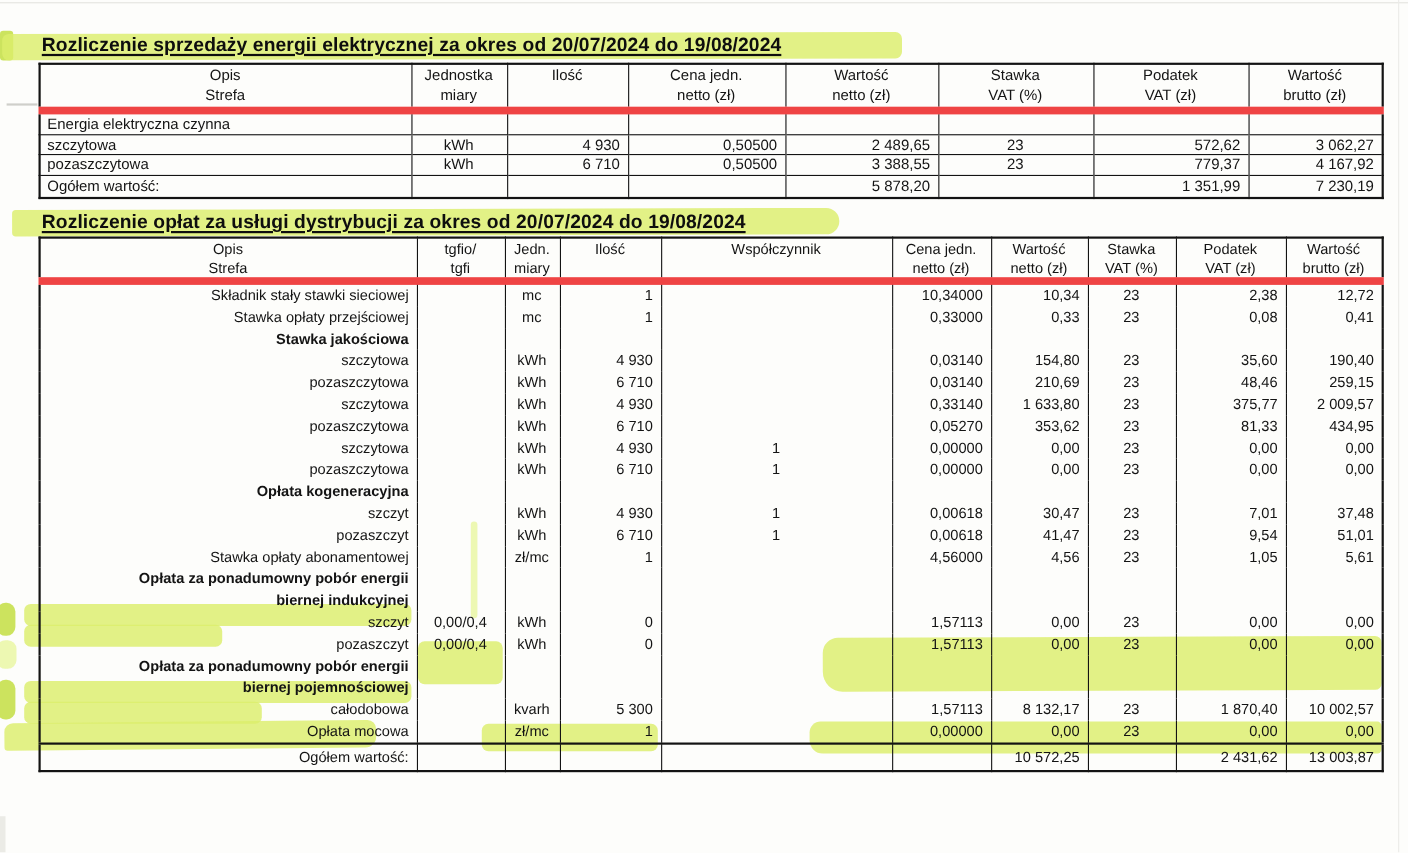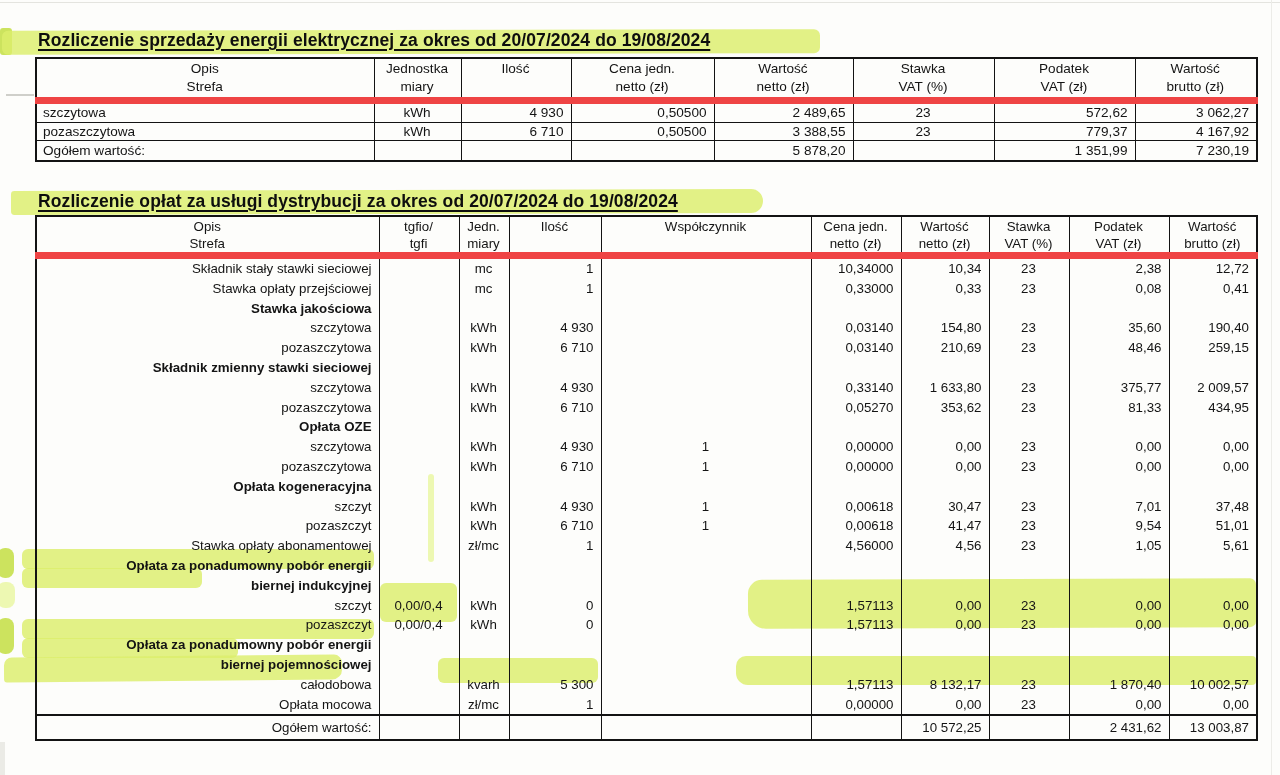--- a/index.html
+++ b/index.html
@@ -120,20 +120,30 @@
 netto (zł)</th>
         <th>Stawka
 VAT (%)</th>
         <th>Podatek
 VAT (zł)</th>
         <th>Wartość
 brutto (zł)</th>
       </tr>
     </thead>
     <tbody>
+      <tr class="row-section">
+        <td>Energia elektryczna czynna</td>
+        <td></td>
+        <td></td>
+        <td></td>
+        <td></td>
+        <td></td>
+        <td></td>
+        <td></td>
+      </tr>
       <tr class="row-data">
         <td>szczytowa</td>
         <td>kWh</td>
         <td>4 930</td>
         <td>0,50500</td>
         <td>2 489,65</td>
         <td>23</td>
         <td>572,62</td>
         <td>3 062,27</td>
       </tr>
@@ -250,32 +260,20 @@
         <td></td>
         <td>kWh</td>
         <td>6 710</td>
         <td></td>
         <td>0,03140</td>
         <td>210,69</td>
         <td>23</td>
         <td>48,46</td>
         <td>259,15</td>
       </tr>
-      <tr class="row-group">
-        <td>Składnik zmienny stawki sieciowej</td>
-        <td></td>
-        <td></td>
-        <td></td>
-        <td></td>
-        <td></td>
-        <td></td>
-        <td></td>
-        <td></td>
-        <td></td>
-      </tr>
       <tr class="row-data">
         <td>szczytowa</td>
         <td></td>
         <td>kWh</td>
         <td>4 930</td>
         <td></td>
         <td>0,33140</td>
         <td>1 633,80</td>
         <td>23</td>
         <td>375,77</td>
@@ -285,32 +283,20 @@
         <td>pozaszczytowa</td>
         <td></td>
         <td>kWh</td>
         <td>6 710</td>
         <td></td>
         <td>0,05270</td>
         <td>353,62</td>
         <td>23</td>
         <td>81,33</td>
         <td>434,95</td>
-      </tr>
-      <tr class="row-group">
-        <td>Opłata OZE</td>
-        <td></td>
-        <td></td>
-        <td></td>
-        <td></td>
-        <td></td>
-        <td></td>
-        <td></td>
-        <td></td>
-        <td></td>
       </tr>
       <tr class="row-data">
         <td>szczytowa</td>
         <td></td>
         <td>kWh</td>
         <td>4 930</td>
         <td>1</td>
         <td>0,00000</td>
         <td>0,00</td>
         <td>23</td>

